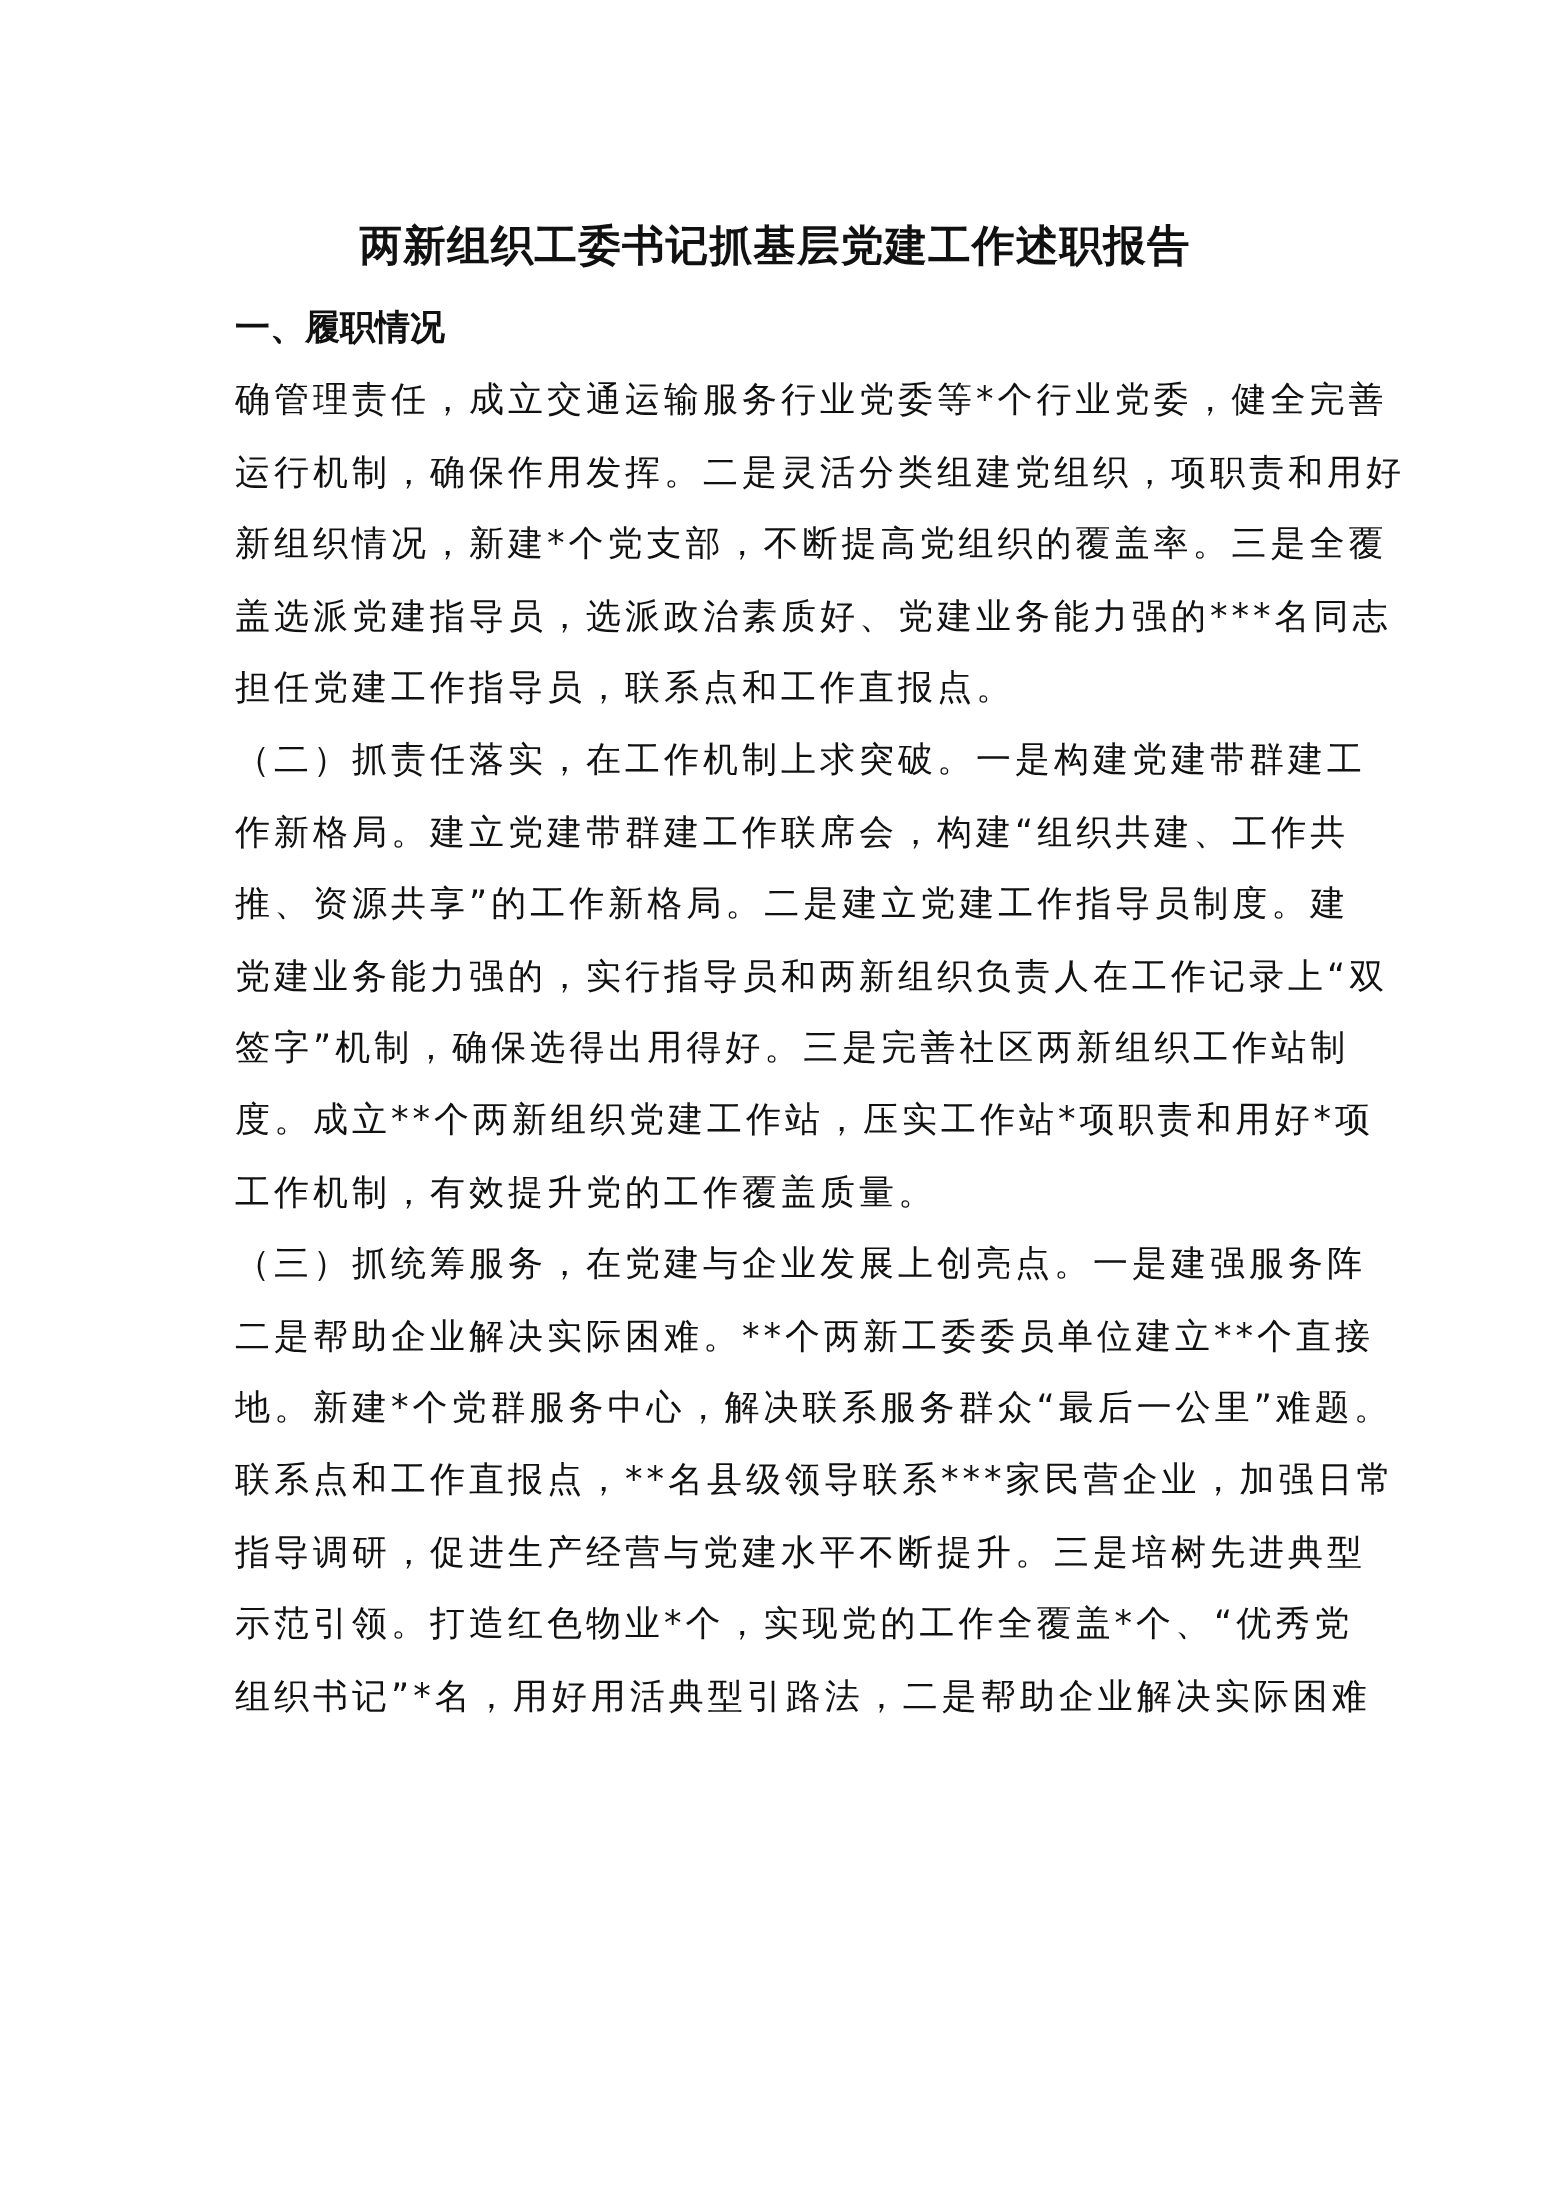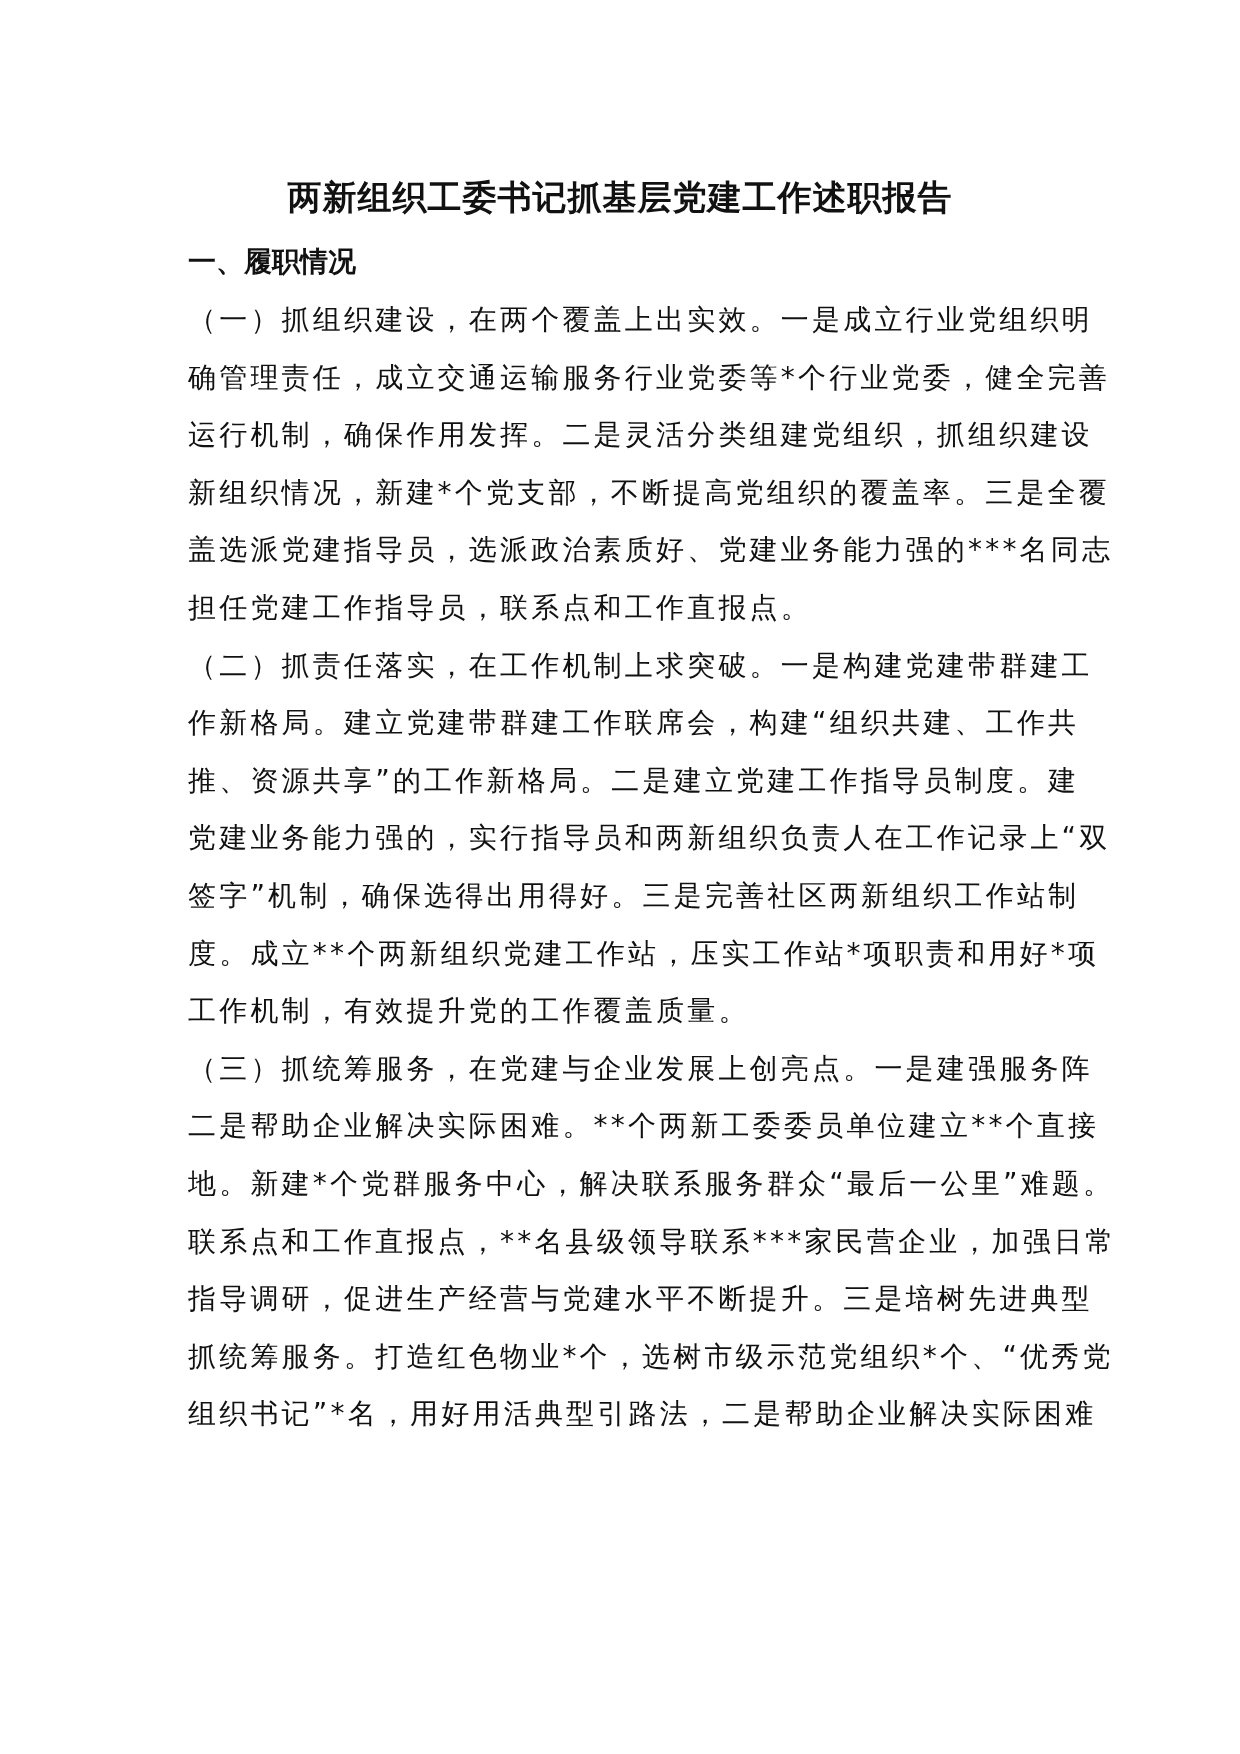--- a/index.html
+++ b/index.html
@@ -12,34 +12,33 @@
     .body-lines { position: absolute; top: 300px; left: 188px; width: 880px; margin: 0; }
     .line { height: 57.6px; line-height: 40px; font-size: 28px; white-space: nowrap; letter-spacing: 3.2px; }
   </style>
 </head>
 <body>
 
 <div class="page">
   <h1 class="title">两新组织工委书记抓基层党建工作述职报告</h1>
   <h2 class="heading">一、履职情况</h2>
   <div class="body-lines">
-    <div class="line">（一）抓组织建设，在两个覆盖上出实效。一是成立行业党组织明</div>
     <div class="line">确管理责任，成立交通运输服务行业党委等*个行业党委，健全完善</div>
-    <div class="line">运行机制，确保作用发挥。二是灵活分类组建党组织，抓组织建设</div>
+    <div class="line">运行机制，确保作用发挥。二是灵活分类组建党组织，项职责和用好</div>
     <div class="line">新组织情况，新建*个党支部，不断提高党组织的覆盖率。三是全覆</div>
     <div class="line">盖选派党建指导员，选派政治素质好、党建业务能力强的***名同志</div>
     <div class="line">担任党建工作指导员，联系点和工作直报点。</div>
     <div class="line">（二）抓责任落实，在工作机制上求突破。一是构建党建带群建工</div>
     <div class="line">作新格局。建立党建带群建工作联席会，构建“组织共建、工作共</div>
     <div class="line">推、资源共享”的工作新格局。二是建立党建工作指导员制度。建</div>
     <div class="line">党建业务能力强的，实行指导员和两新组织负责人在工作记录上“双</div>
     <div class="line">签字”机制，确保选得出用得好。三是完善社区两新组织工作站制</div>
     <div class="line">度。成立**个两新组织党建工作站，压实工作站*项职责和用好*项</div>
     <div class="line">工作机制，有效提升党的工作覆盖质量。</div>
     <div class="line">（三）抓统筹服务，在党建与企业发展上创亮点。一是建强服务阵</div>
     <div class="line">二是帮助企业解决实际困难。**个两新工委委员单位建立**个直接</div>
     <div class="line">地。新建*个党群服务中心，解决联系服务群众“最后一公里”难题。</div>
     <div class="line">联系点和工作直报点，**名县级领导联系***家民营企业，加强日常</div>
     <div class="line">指导调研，促进生产经营与党建水平不断提升。三是培树先进典型</div>
-    <div class="line">抓统筹服务。打造红色物业*个，选树市级示范党组织*个、“优秀党</div>
+    <div class="line">示范引领。打造红色物业*个，实现党的工作全覆盖*个、“优秀党</div>
     <div class="line">组织书记”*名，用好用活典型引路法，二是帮助企业解决实际困难</div>
   </div>
 </div>
 
 </body></html>

